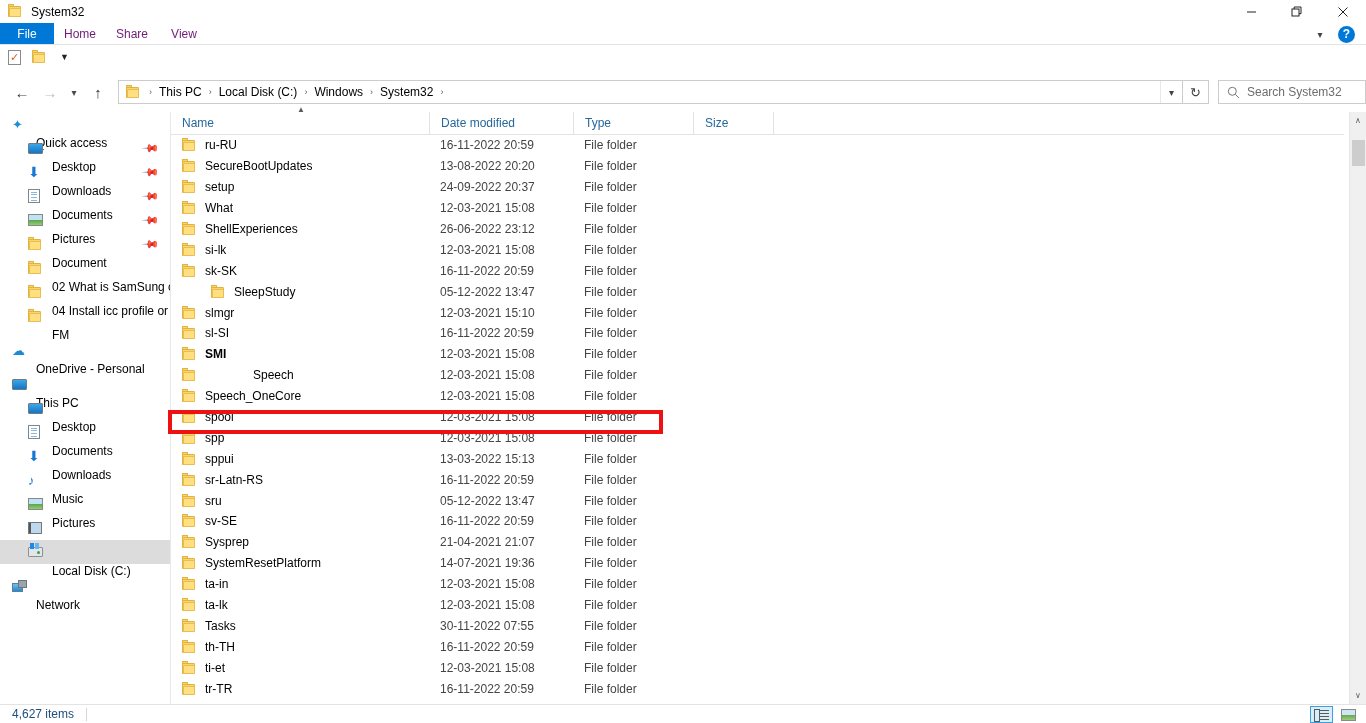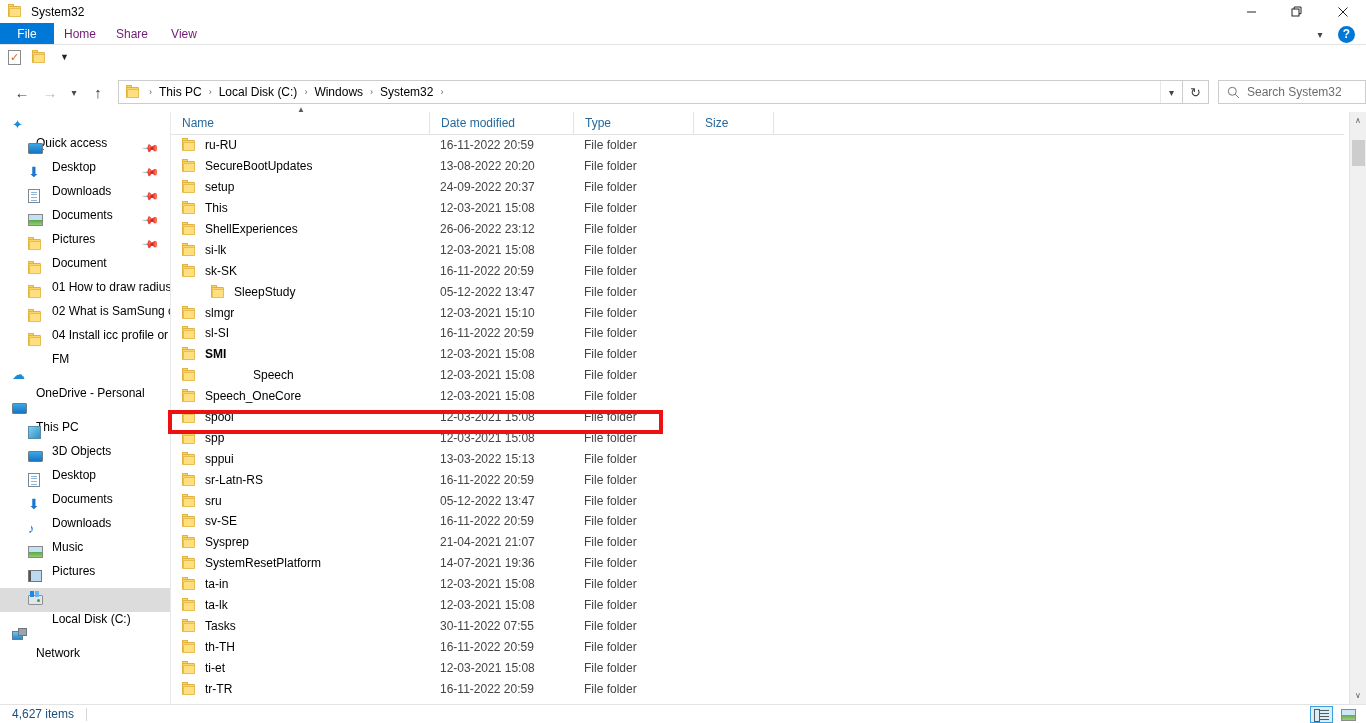--- a/index.html
+++ b/index.html
@@ -450,30 +450,20 @@
       <span class="pin">📌</span>
     </div>
     <div class="np-item indent1">
       <span class="np-icon">
         <span class="folder-glyph" style="width:15px;height:14px;display:block">
             <i class="fg-tab"></i>
             <i class="fg-back"></i>
             <i class="fg-front"></i>
           </span>
       </span>
-      <span class="np-label">01 How to draw radius</span>
-    </div>
-    <div class="np-item indent1">
-      <span class="np-icon">
-        <span class="folder-glyph" style="width:15px;height:14px;display:block">
-            <i class="fg-tab"></i>
-            <i class="fg-back"></i>
-            <i class="fg-front"></i>
-          </span>
-      </span>
       <span class="np-label">02 What is SamSung c</span>
     </div>
     <div class="np-item indent1">
       <span class="np-icon">
         <span class="folder-glyph" style="width:15px;height:14px;display:block">
             <i class="fg-tab"></i>
             <i class="fg-back"></i>
             <i class="fg-front"></i>
           </span>
       </span>
@@ -497,26 +487,20 @@
       <span class="np-label">OneDrive - Personal</span>
     </div>
 
     <div class="np-gap"></div>
 
     <div class="np-item">
       <span class="np-icon">
           <span class="ic-monitor"></span>
         </span>
       <span class="np-label">This PC</span>
-    </div>
-    <div class="np-item indent1">
-      <span class="np-icon">
-          <span class="ic-cube"></span>
-        </span>
-      <span class="np-label">3D Objects</span>
     </div>
     <div class="np-item indent1">
       <span class="np-icon">
           <span class="ic-monitor"></span>
         </span>
       <span class="np-label">Desktop</span>
     </div>
     <div class="np-item indent1">
       <span class="np-icon">
           <span class="ic-doc"></span>
@@ -627,21 +611,21 @@
         </div>
         <div class="row">
           <div class="cell-name" style="width: 258px;">
             <span class="fi">
               <span class="folder-glyph" style="width:15px;height:14px;display:block">
                 <i class="fg-tab"></i>
                 <i class="fg-back"></i>
                 <i class="fg-front"></i>
               </span>
             </span>
-            <span>This</span>
+            <span>What</span>
           </div>
           <div class="cell-date" style="width: 144px;">12-03-2021 15:08</div>
           <div class="cell-type" style="width: 120px;">File folder</div>
           <div class="cell-size" style="width: 80px;"></div>
         </div>
         <div class="row">
           <div class="cell-name" style="width: 258px;">
             <span class="fi">
               <span class="folder-glyph" style="width:15px;height:14px;display:block">
                 <i class="fg-tab"></i>

